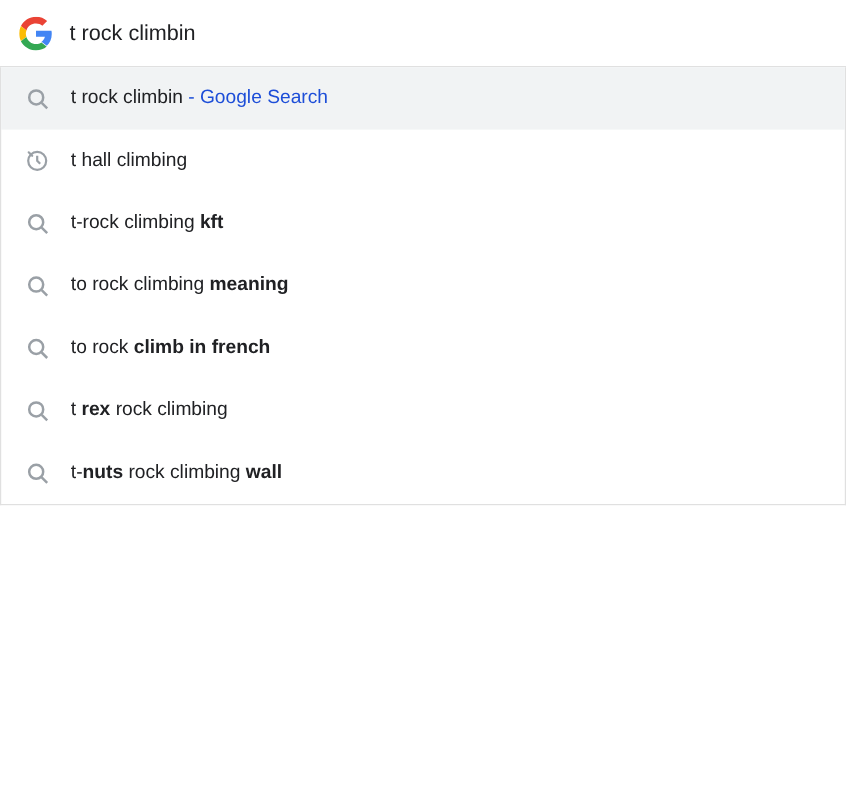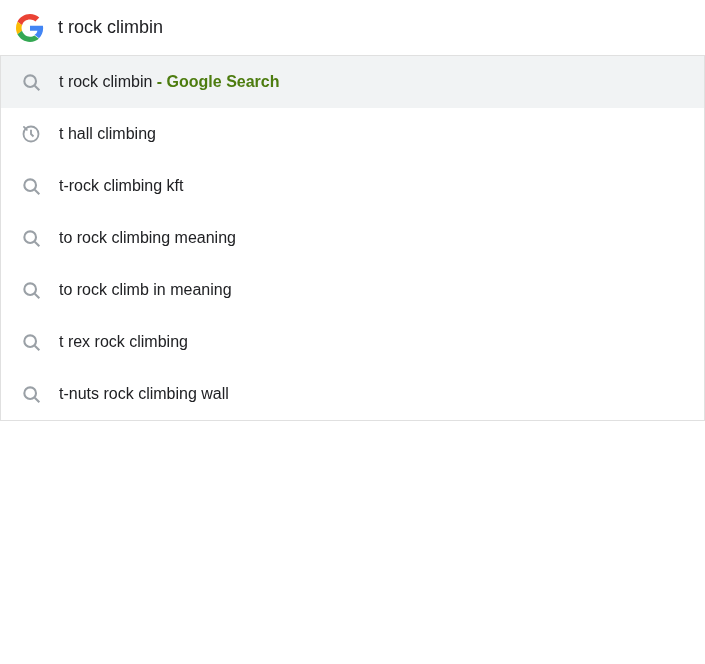--- a/index.html
+++ b/index.html
@@ -80,26 +80,26 @@
       font-size: 16px;
       color: #202124;
       line-height: 1.4;
     }
 
     .suggestion-text .normal {
       font-weight: 400;
     }
 
     .suggestion-text .bold {
+      font-weight: 700;
+    }
+
+    .suggestion-text .gray {
+      color: #1d4ed8;
       font-weight: 400;
-    }
-
-    .suggestion-text .gray {
-      color: #4d7c0f;
-      font-weight: 700;
     }
   </style>
 </head>
 <body>
 
 <div class="search-bar">
 
   <div class="google-logo">
     <svg viewBox="0 0 48 48" width="28" height="28">
       <path fill="#EA4335" d="M24 9.5c3.5 0 6.6 1.2 9.1 3.2l6.8-6.8C35.8 2.2 30.2 0 24 0 14.6 0 6.5 5.4 2.5 13.3l7.9 6.1C12.2 13.1 17.6 9.5 24 9.5z"></path>
@@ -165,21 +165,21 @@
 
 
   <div class="suggestion-item">
     <div class="icon-wrap">
       <svg class="search-icon-svg" viewBox="0 0 24 24" fill="none" stroke="#9aa0a6" stroke-width="2.5">
         <circle cx="11" cy="11" r="7"></circle>
         <line x1="16.5" y1="16.5" x2="22" y2="22"></line>
       </svg>
     </div>
     <span class="suggestion-text">
-      <span class="normal">to rock </span><span class="bold">climb in meaning</span>
+      <span class="normal">to rock </span><span class="bold">climb in french</span>
     </span>
   </div>
 
 
   <div class="suggestion-item">
     <div class="icon-wrap">
       <svg class="search-icon-svg" viewBox="0 0 24 24" fill="none" stroke="#9aa0a6" stroke-width="2.5">
         <circle cx="11" cy="11" r="7"></circle>
         <line x1="16.5" y1="16.5" x2="22" y2="22"></line>
       </svg>

